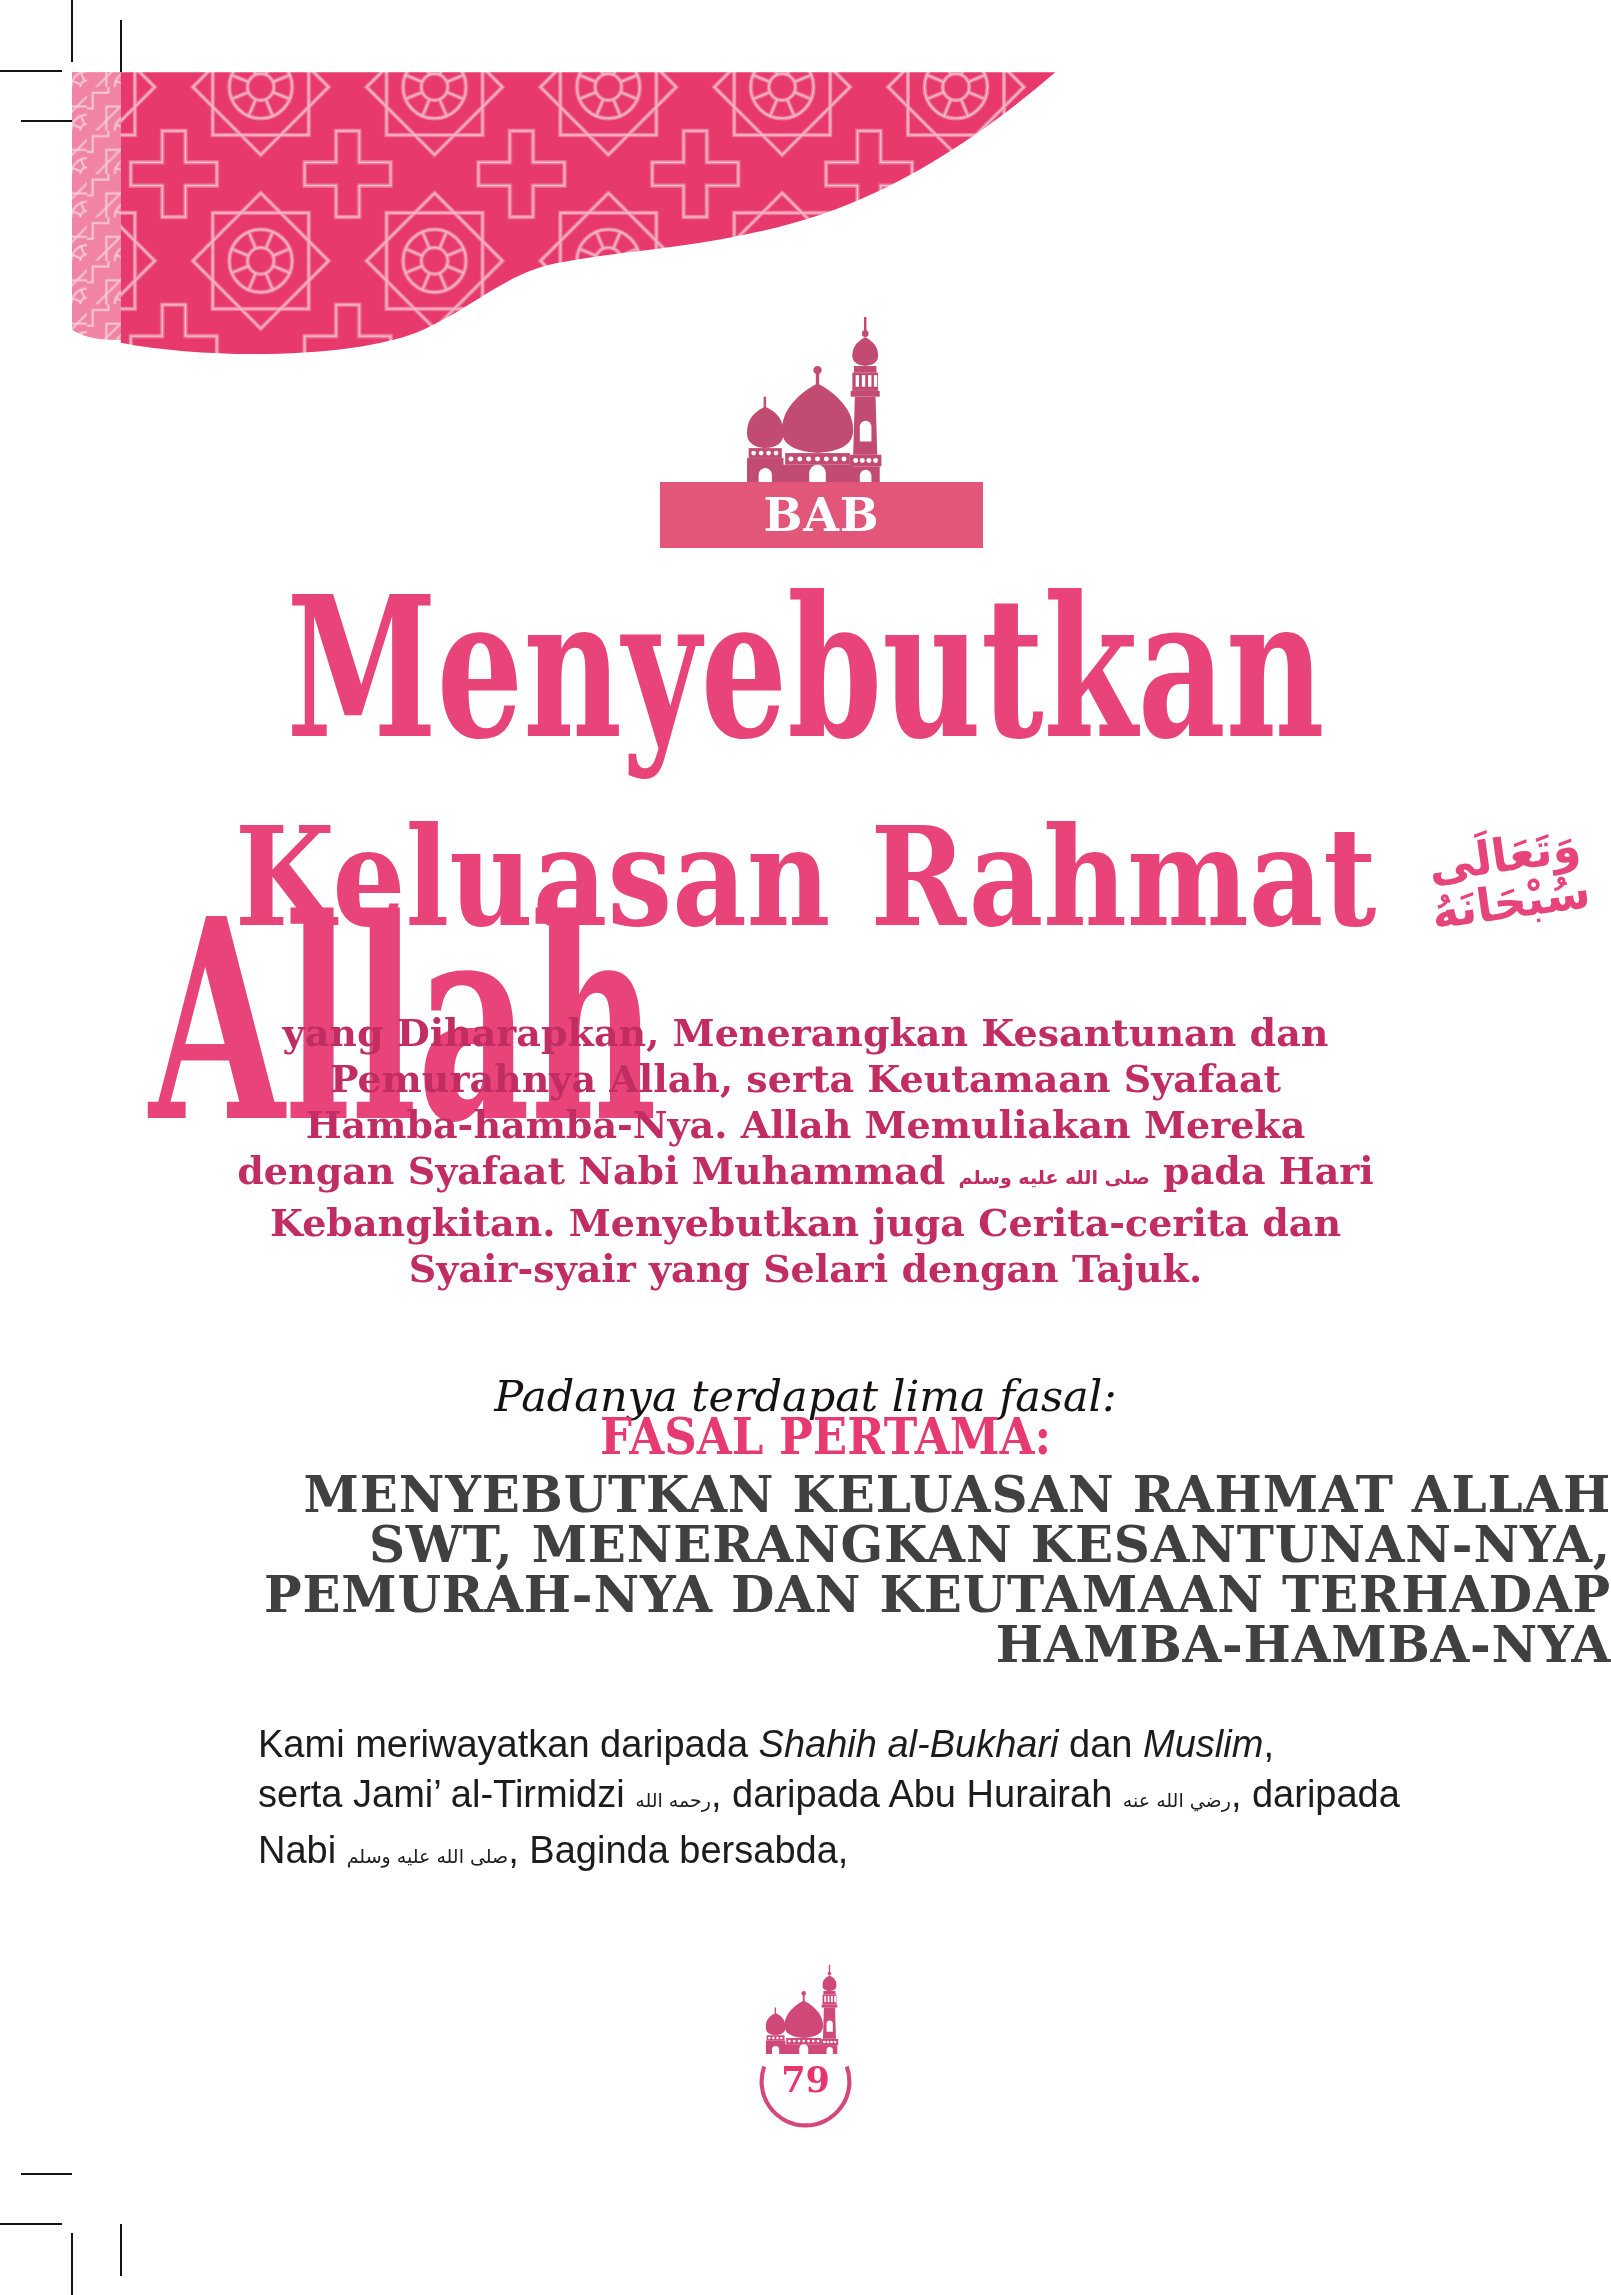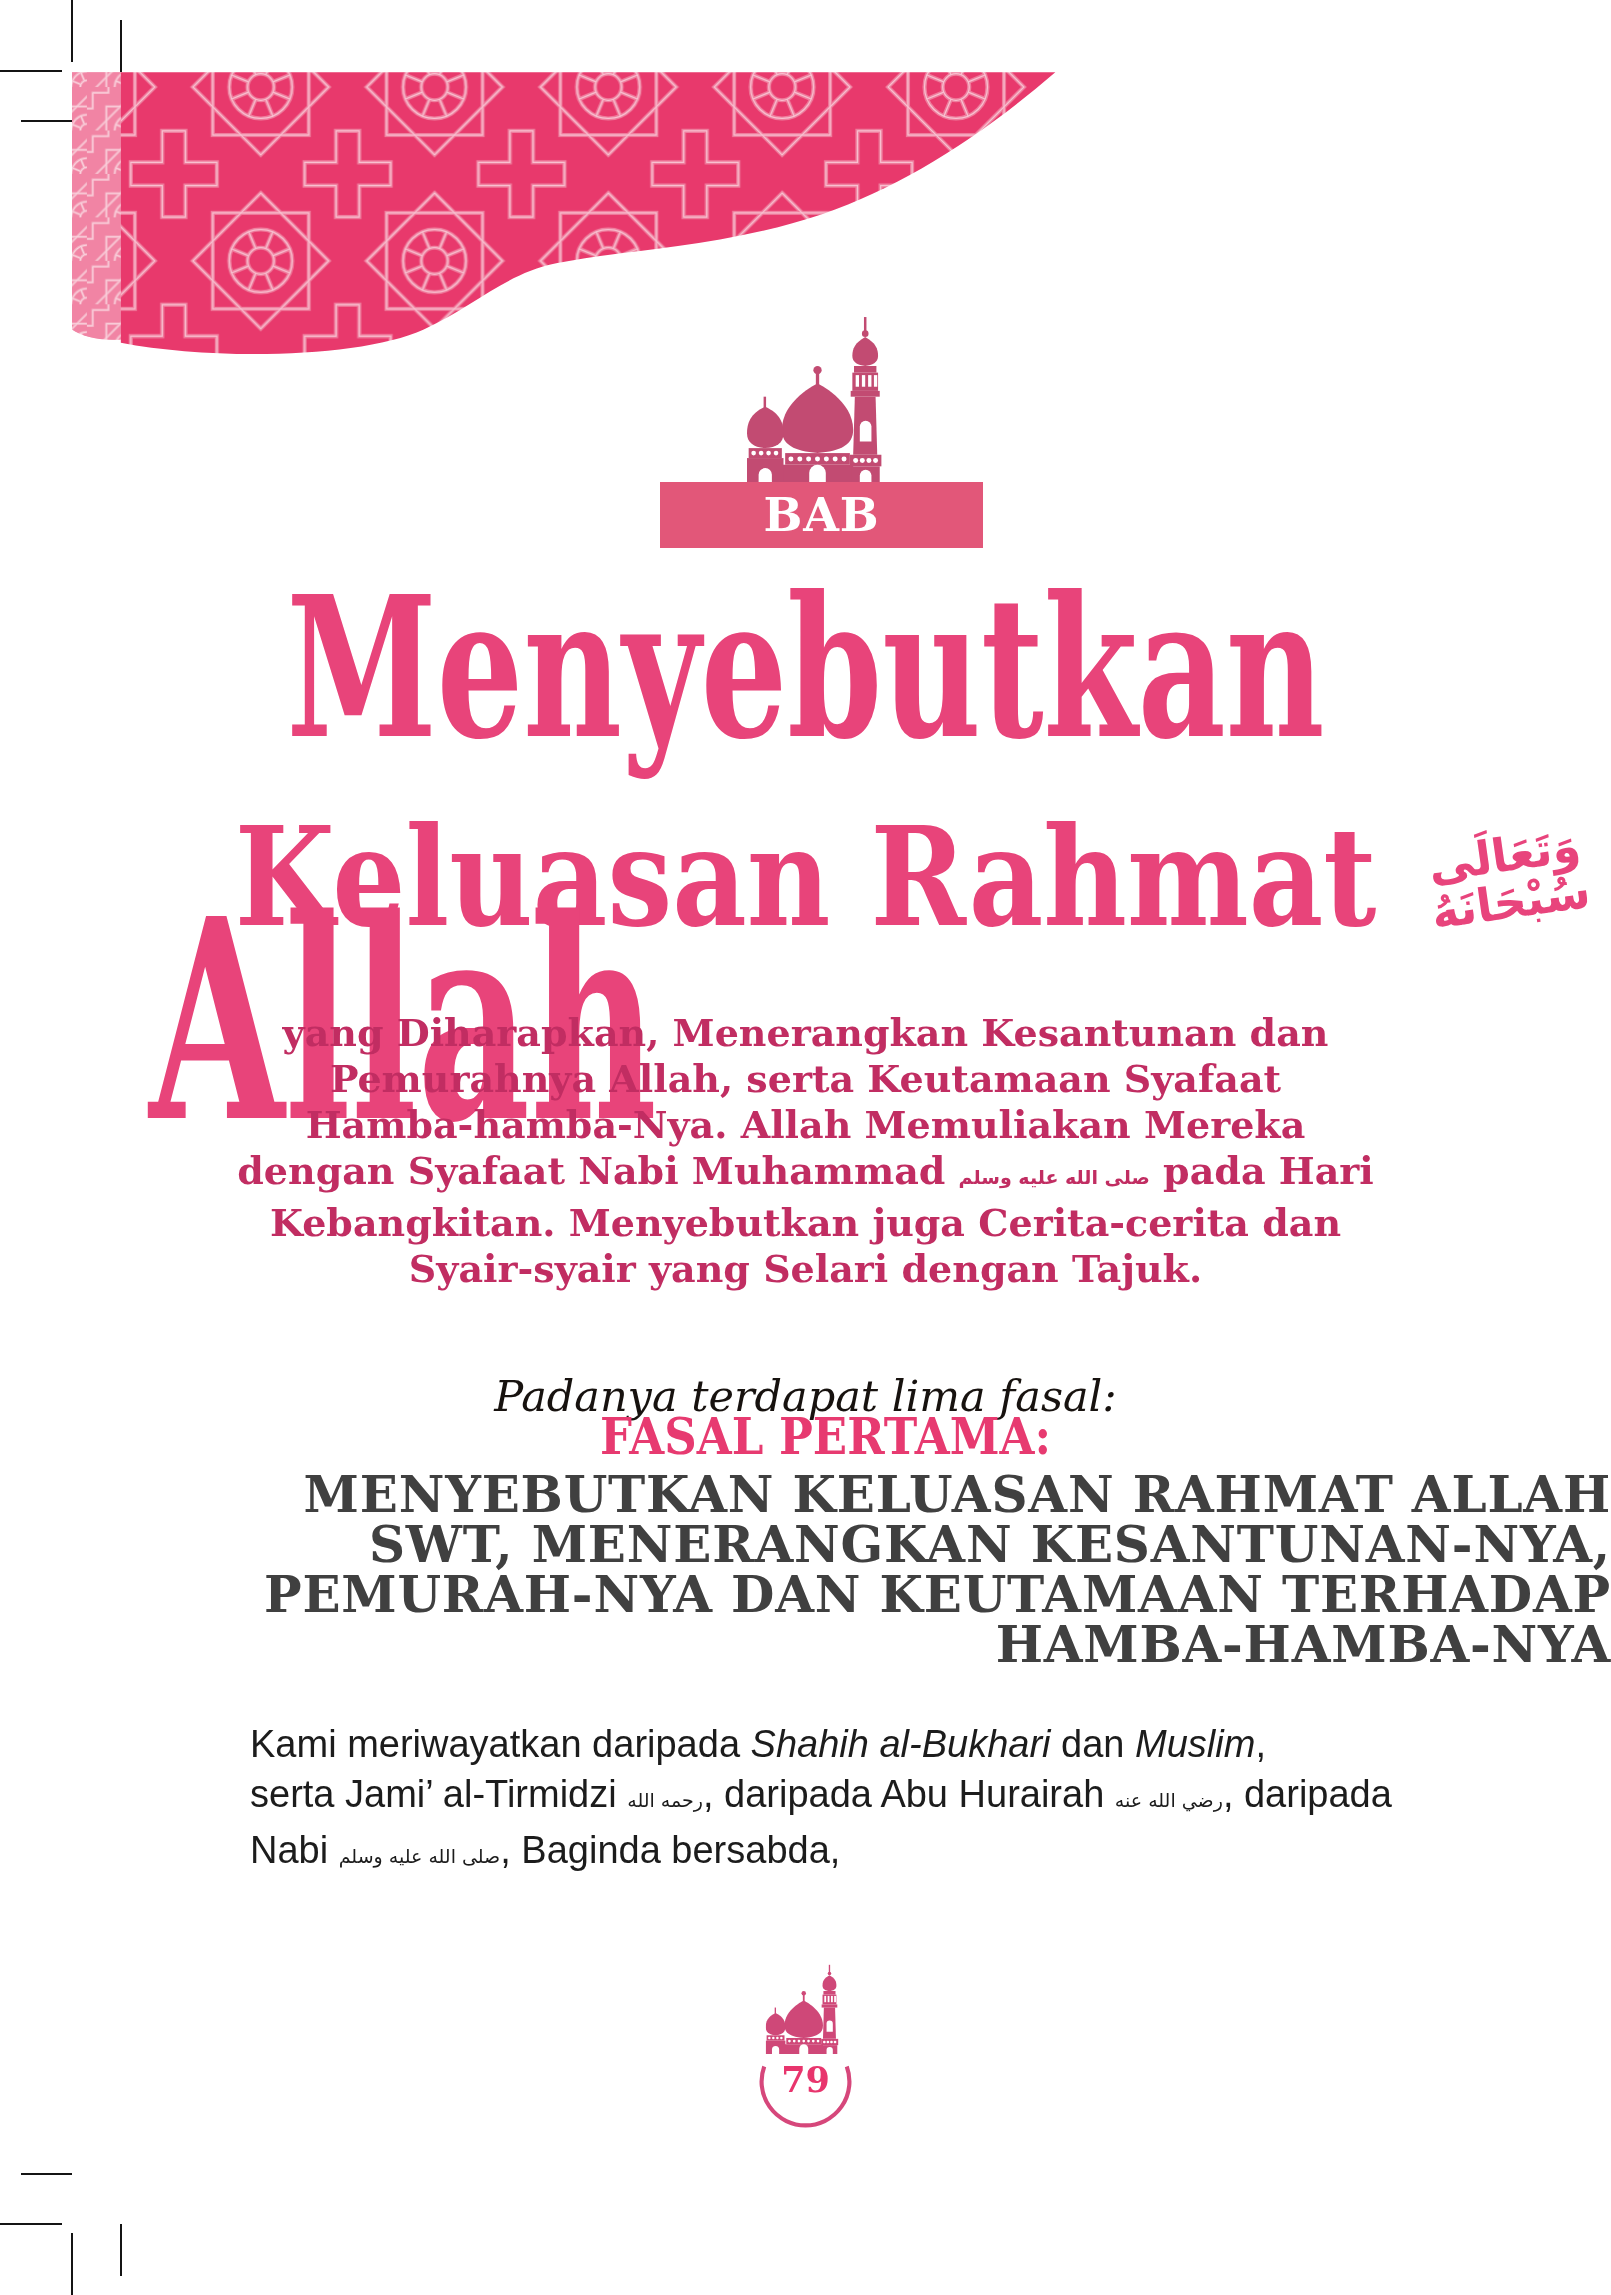--- a/index.html
+++ b/index.html
@@ -34,21 +34,21 @@
   
   .intro-script{position:absolute;left:0;right:0;top:1345px;text-align:center;color:#17120f;
             font-style:italic;font-size:43px;line-height:50px;margin-top:26px;}
   .fasal-label{position:absolute;left:0;right:0;top:1410px;text-align:center;color:#e73a70;
             font-weight:bold;font-size:50px;line-height:53px;margin-left:40px;}
   .fasal-label .sq{display:inline-block;transform:scaleX(.9);transform-origin:50% 50%;}
   .headline{position:absolute;left:0;right:0;top:1470px;text-align:right;color:#404040;
             font-weight:bold;font-size:50px;line-height:50px;letter-spacing:0.8px;}
   .headline .tline{white-space:nowrap;}
   
-  .bodytext{position:absolute;left:250px;top:1719px;width:1142px;color:#1c1c1c;
+  .bodytext{position:absolute;left:258px;top:1719px;width:1142px;color:#1c1c1c;
             font-family:"Liberation Sans","DejaVu Sans",sans-serif;font-size:38px;line-height:50px;}
   .bodytext .tline{white-space:nowrap;}
   .seg-i{font-style:italic;}
   .seg-ar{font-family:"DejaVu Sans",sans-serif;font-size:.5em;letter-spacing:-0.8px;text-align:right;}
   
   .footer-emblem{position:absolute;left:745px;top:1953px;}
   .page-number{position:absolute;left:0;right:0;top:2061px;text-align:center;color:#e8356d;
             font-weight:bold;font-size:35px;line-height:38px;}
 </style>
 </head>

